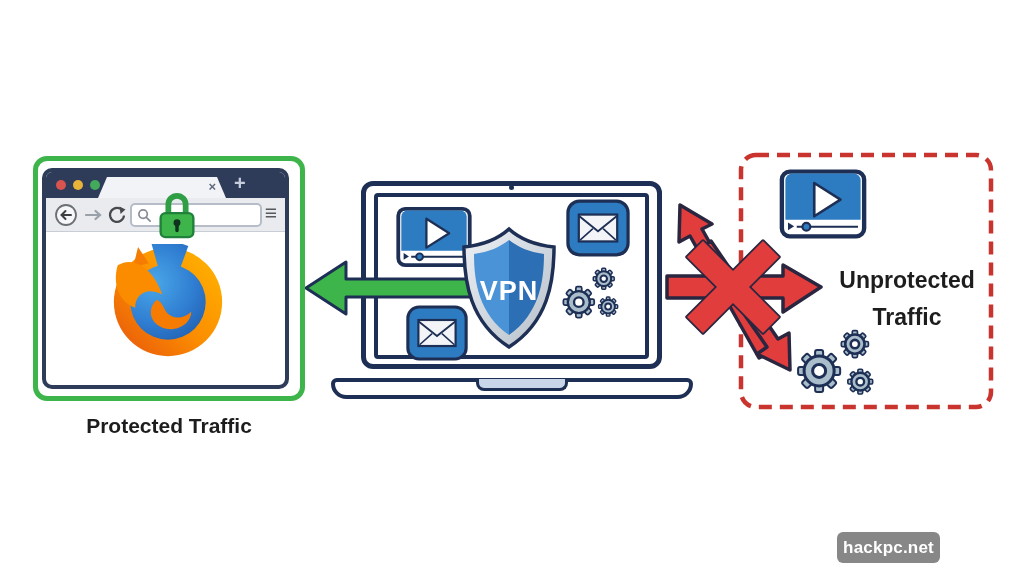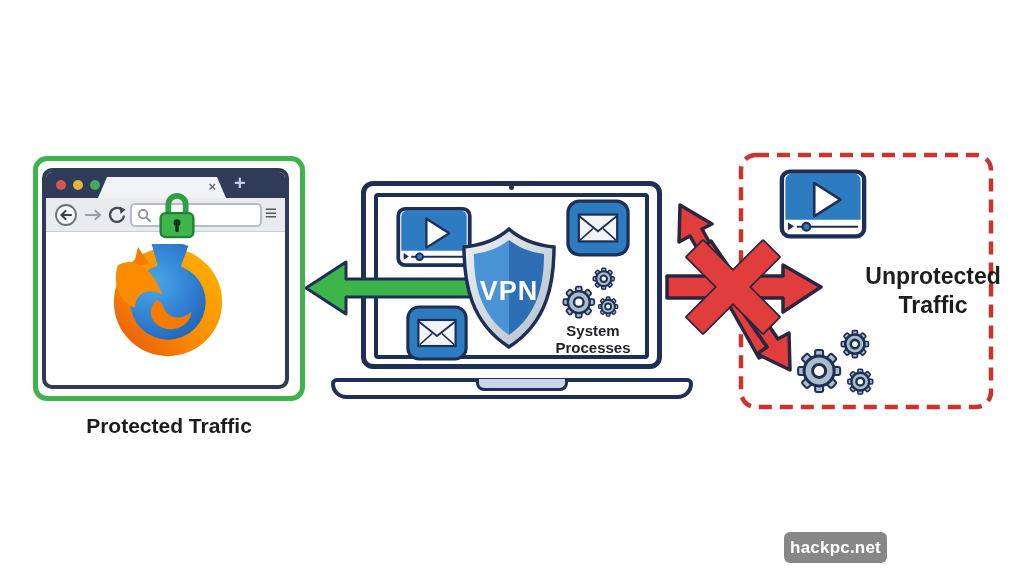--- a/index.html
+++ b/index.html
@@ -40,24 +40,24 @@
   .laptop-inner { left:374px; top:193px; width:275px; height:166px;
     border:4px solid #1e2f55; border-radius:4px; background:#fff; }
   .laptop-base { left:331px; top:378px; width:362px; height:21px;
     border:4px solid #1e2f55; border-radius:6px 6px 16px 16px; background:#fff; }
   .laptop-notch { left:476px; top:379px; width:92px; height:12px;
     background:#c9d6ea; border:3px solid #1e2f55; border-top:none; border-radius:0 0 8px 8px; }
   .system-label { left:540px; top:322px; width:106px; text-align:center;
     font-size:15px; font-weight:600; color:#23232b; line-height:17px; }
 
   
-  .unprotected-label { left:858px; top:262px; width:150px; font-size:23px; line-height:29px; }
+  .unprotected-label { left:832px; top:262px; width:150px; font-size:23px; line-height:37px; }
 
   
-  .watermark { left:784px; top:532px; width:103px; height:31px;
+  .watermark { left:837px; top:532px; width:103px; height:31px;
     background:rgba(125,125,125,0.92); border-radius:6px; color:#fff;
     font-weight:bold; font-size:17px; text-align:center; line-height:31px; letter-spacing:.2px; }
 
   svg { display:block; }
 </style>
 </head>
 <body>
 
 <div id="canvas">
 
@@ -188,21 +188,20 @@
         <rect x="-4" y="-21" width="8" height="10" rx="2" transform="rotate(180)"></rect>
         <rect x="-4" y="-21" width="8" height="10" rx="2" transform="rotate(225)"></rect>
         <rect x="-4" y="-21" width="8" height="10" rx="2" transform="rotate(270)"></rect>
         <rect x="-4" y="-21" width="8" height="10" rx="2" transform="rotate(315)"></rect>
       </g>
       <circle r="15" fill="#a9bdcb" stroke="#1e2f55" stroke-width="4.2"></circle>
       <circle r="6.5" fill="#ffffff" stroke="#1e2f55" stroke-width="4.2"></circle>
     </g>
   </svg>
 
-  <div class="abs system-label">System Processes</div>
 
   <svg class="abs" style="left:302px; top:258px;" width="200" height="60" viewBox="0 0 200 60">
     <polygon points="4,30 44,4 44,21 197,21 197,39 44,39 44,56" fill="#3db54a" stroke="#1e2f55" stroke-width="3" stroke-linejoin="round"></polygon>
   </svg>
 
   <svg class="abs" style="left:459px; top:224px;" width="100" height="128" viewBox="0 0 100 124">
     <defs>
       <linearGradient id="rim" x1="0" y1="0" x2="1" y2="1">
         <stop offset="0" stop-color="#eef1f5"></stop>
           <stop offset="1" stop-color="#b4bec9"></stop>

